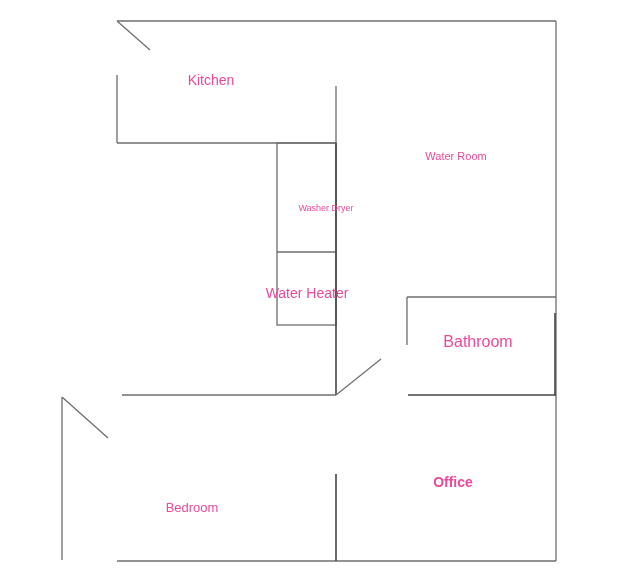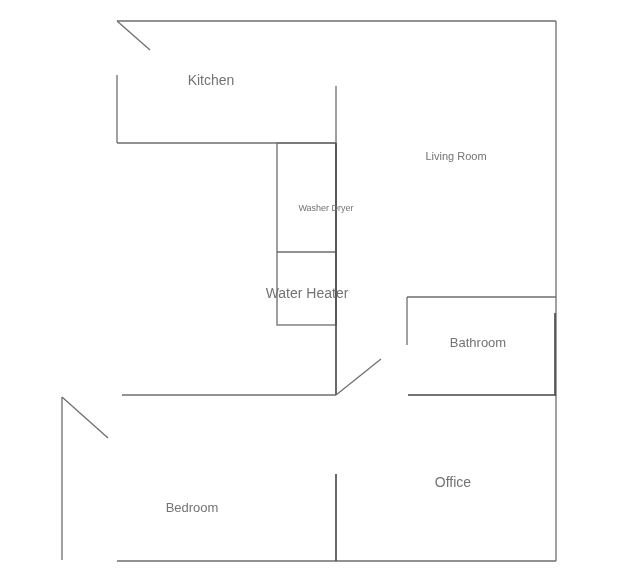--- a/index.html
+++ b/index.html
@@ -1,20 +1,20 @@
 <!DOCTYPE html>
 <html><head>
   <meta charset="utf-8">
   <style>
     html, body { margin: 0; padding: 0; background: #ffffff; }
     body { width: 637px; height: 588px; position: relative; overflow: hidden; font-family: "Liberation Sans", sans-serif; }
     #plan { position: absolute; left: 0; top: 0; width: 637px; height: 588px; }
     .wall { stroke: #6e6e6e; stroke-width: 1.3; fill: none; }
     .wall-dark { stroke: #444444; stroke-width: 1.6; fill: none; }
-    .room-label { position: absolute; color: #737373; white-space: nowrap; transform: translate(-50%, -50%); }
+    .room-label { position: absolute; color: #ec4899; white-space: nowrap; transform: translate(-50%, -50%); }
     .lg { font-size: 14px; }
     .md { font-size: 11px; }
     .sm { font-size: 9px; padding-left: 40px; }
   </style>
 </head>
 <body>
 
 <svg id="plan" viewBox="0 0 637 588" xmlns="http://www.w3.org/2000/svg">
 
   <line class="wall" x1="117" y1="21" x2="556" y2="21"></line>
@@ -39,18 +39,18 @@
   <line class="wall-dark" x1="408" y1="395" x2="556" y2="395"></line>
 
   <line class="wall" x1="122" y1="395" x2="336" y2="395"></line>
   <line class="wall" x1="62" y1="397" x2="108" y2="438"></line>
   <line class="wall" x1="62" y1="397" x2="62" y2="560"></line>
   <line class="wall" x1="117" y1="561" x2="556" y2="561"></line>
   <line class="wall-dark" x1="336" y1="474" x2="336" y2="561"></line>
 </svg>
 
 <div class="room-label lg" style="left:211px; top:80px;">Kitchen</div>
-<div class="room-label md" style="left:456px; top:156px;">Living Room</div>
+<div class="room-label md" style="left:456px; top:156px;">Water Room</div>
 <div class="room-label sm" style="left:306px; top:208px;">Washer Dryer</div>
 <div class="room-label md" style="left:307px; top:293px; font-size:14px;">Water Heater</div>
-<div class="room-label lg" style="left:478px; top:342px; font-size:13px;">Bathroom</div>
+<div class="room-label lg" style="left:478px; top:342px; font-size:16px;">Bathroom</div>
 <div class="room-label lg" style="left:192px; top:479px; font-size:13px;margin-top:28px;">Bedroom</div>
-<div class="room-label lg" style="left:453px; top:482px;">Office</div>
+<div class="room-label lg" style="left:453px; top:482px;font-weight:bold;">Office</div>
 
 </body></html>

